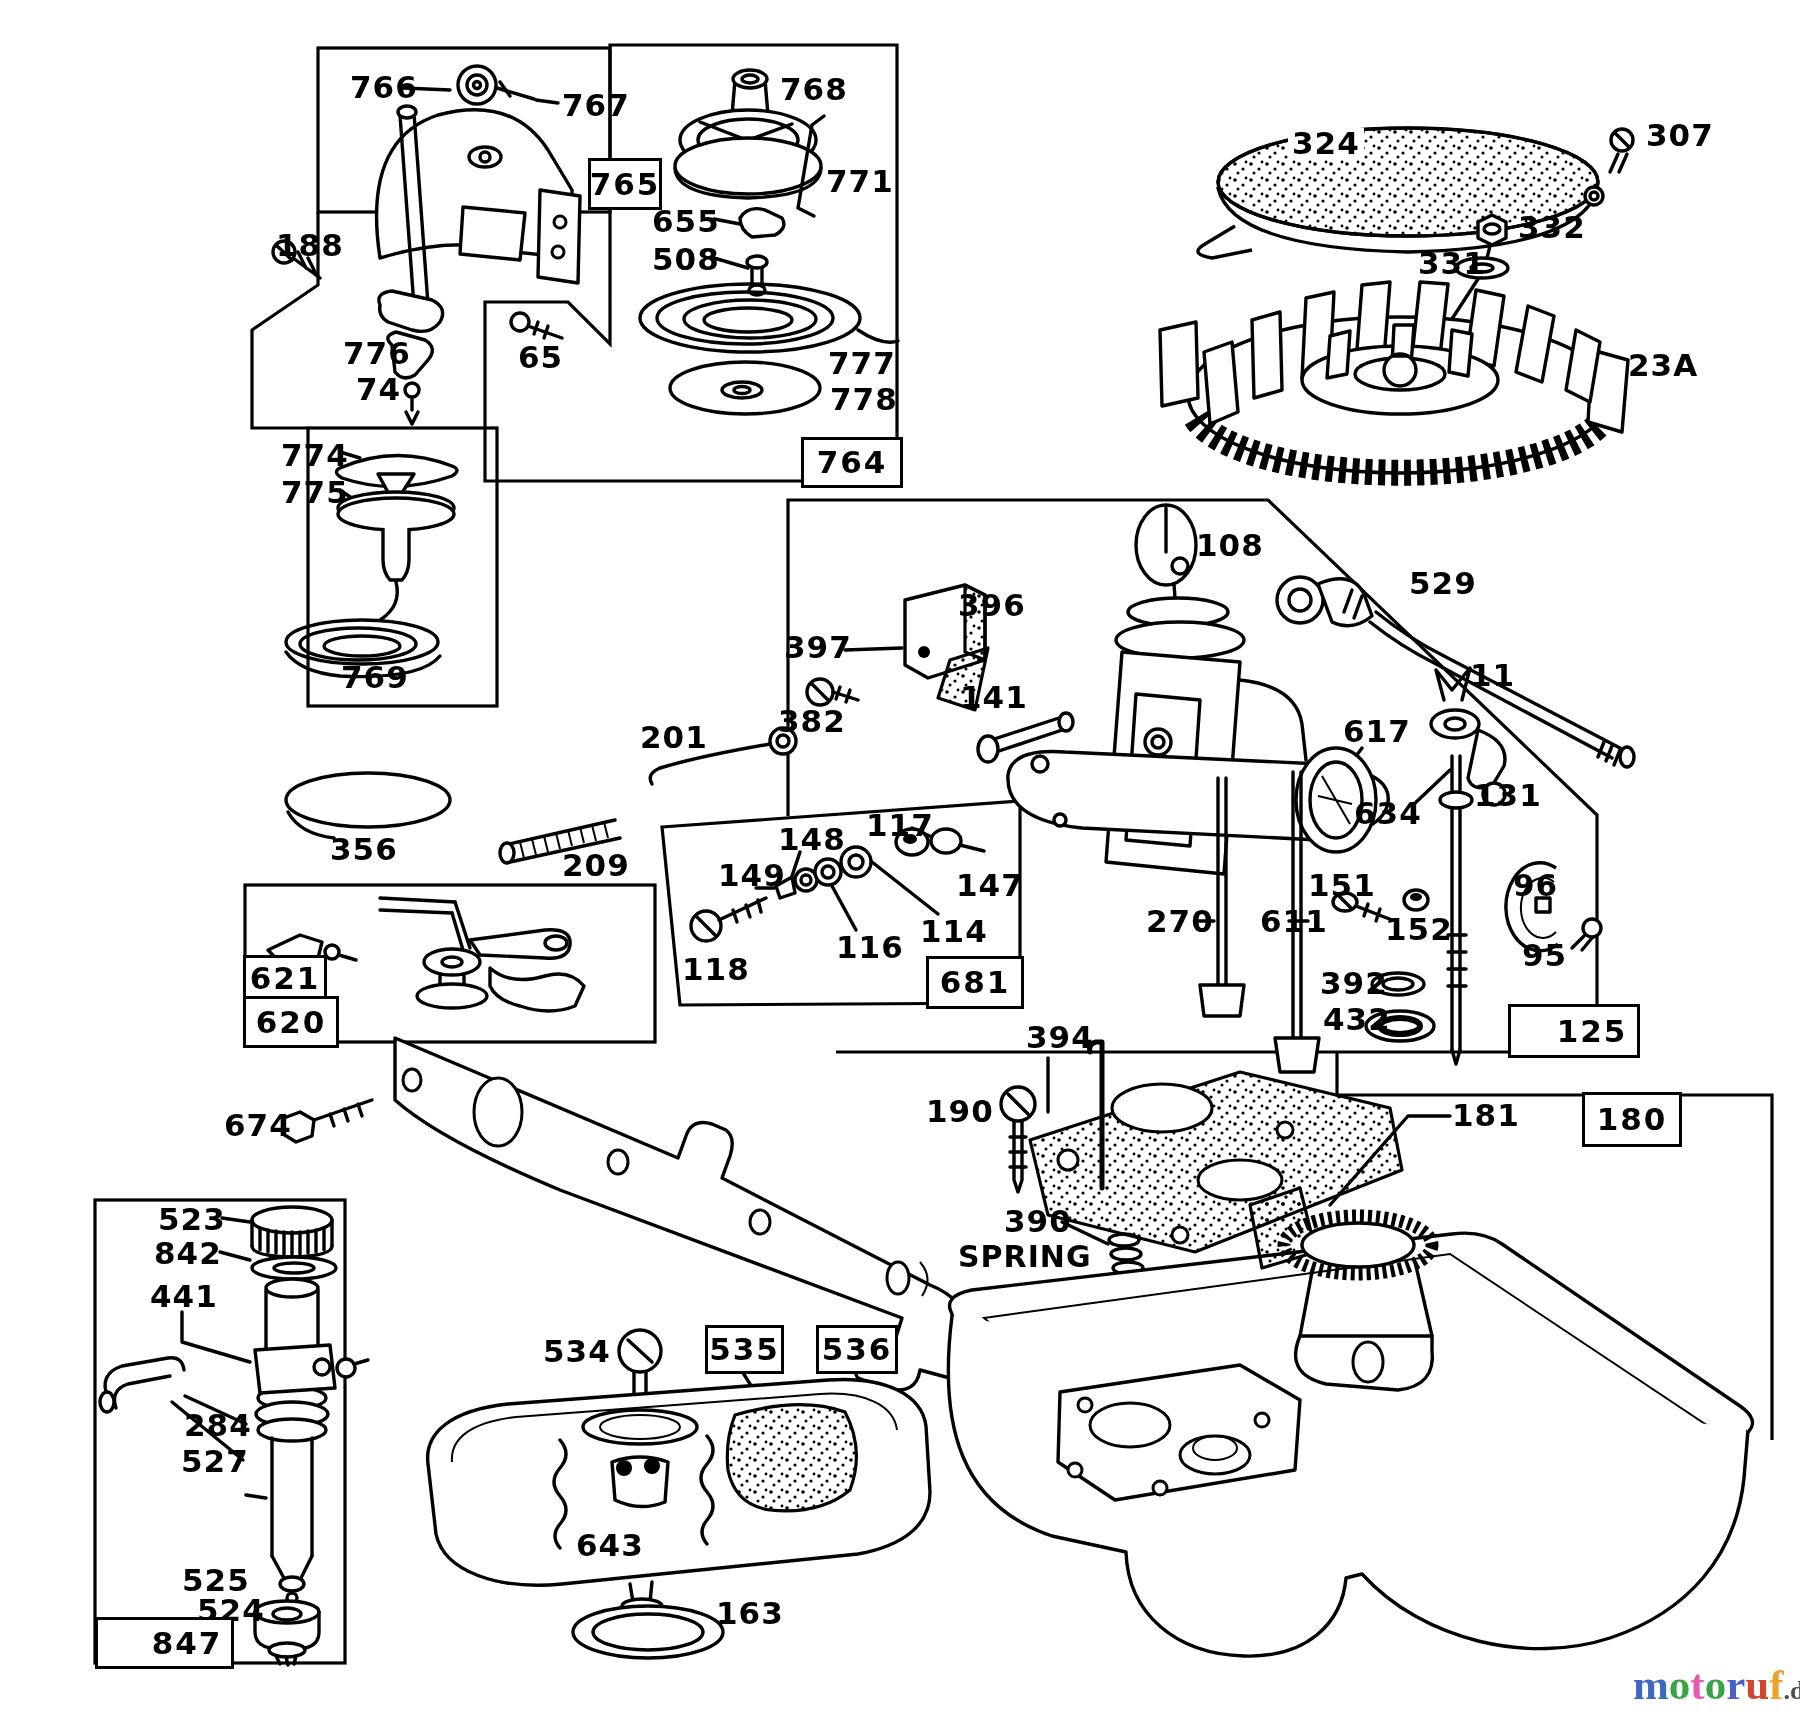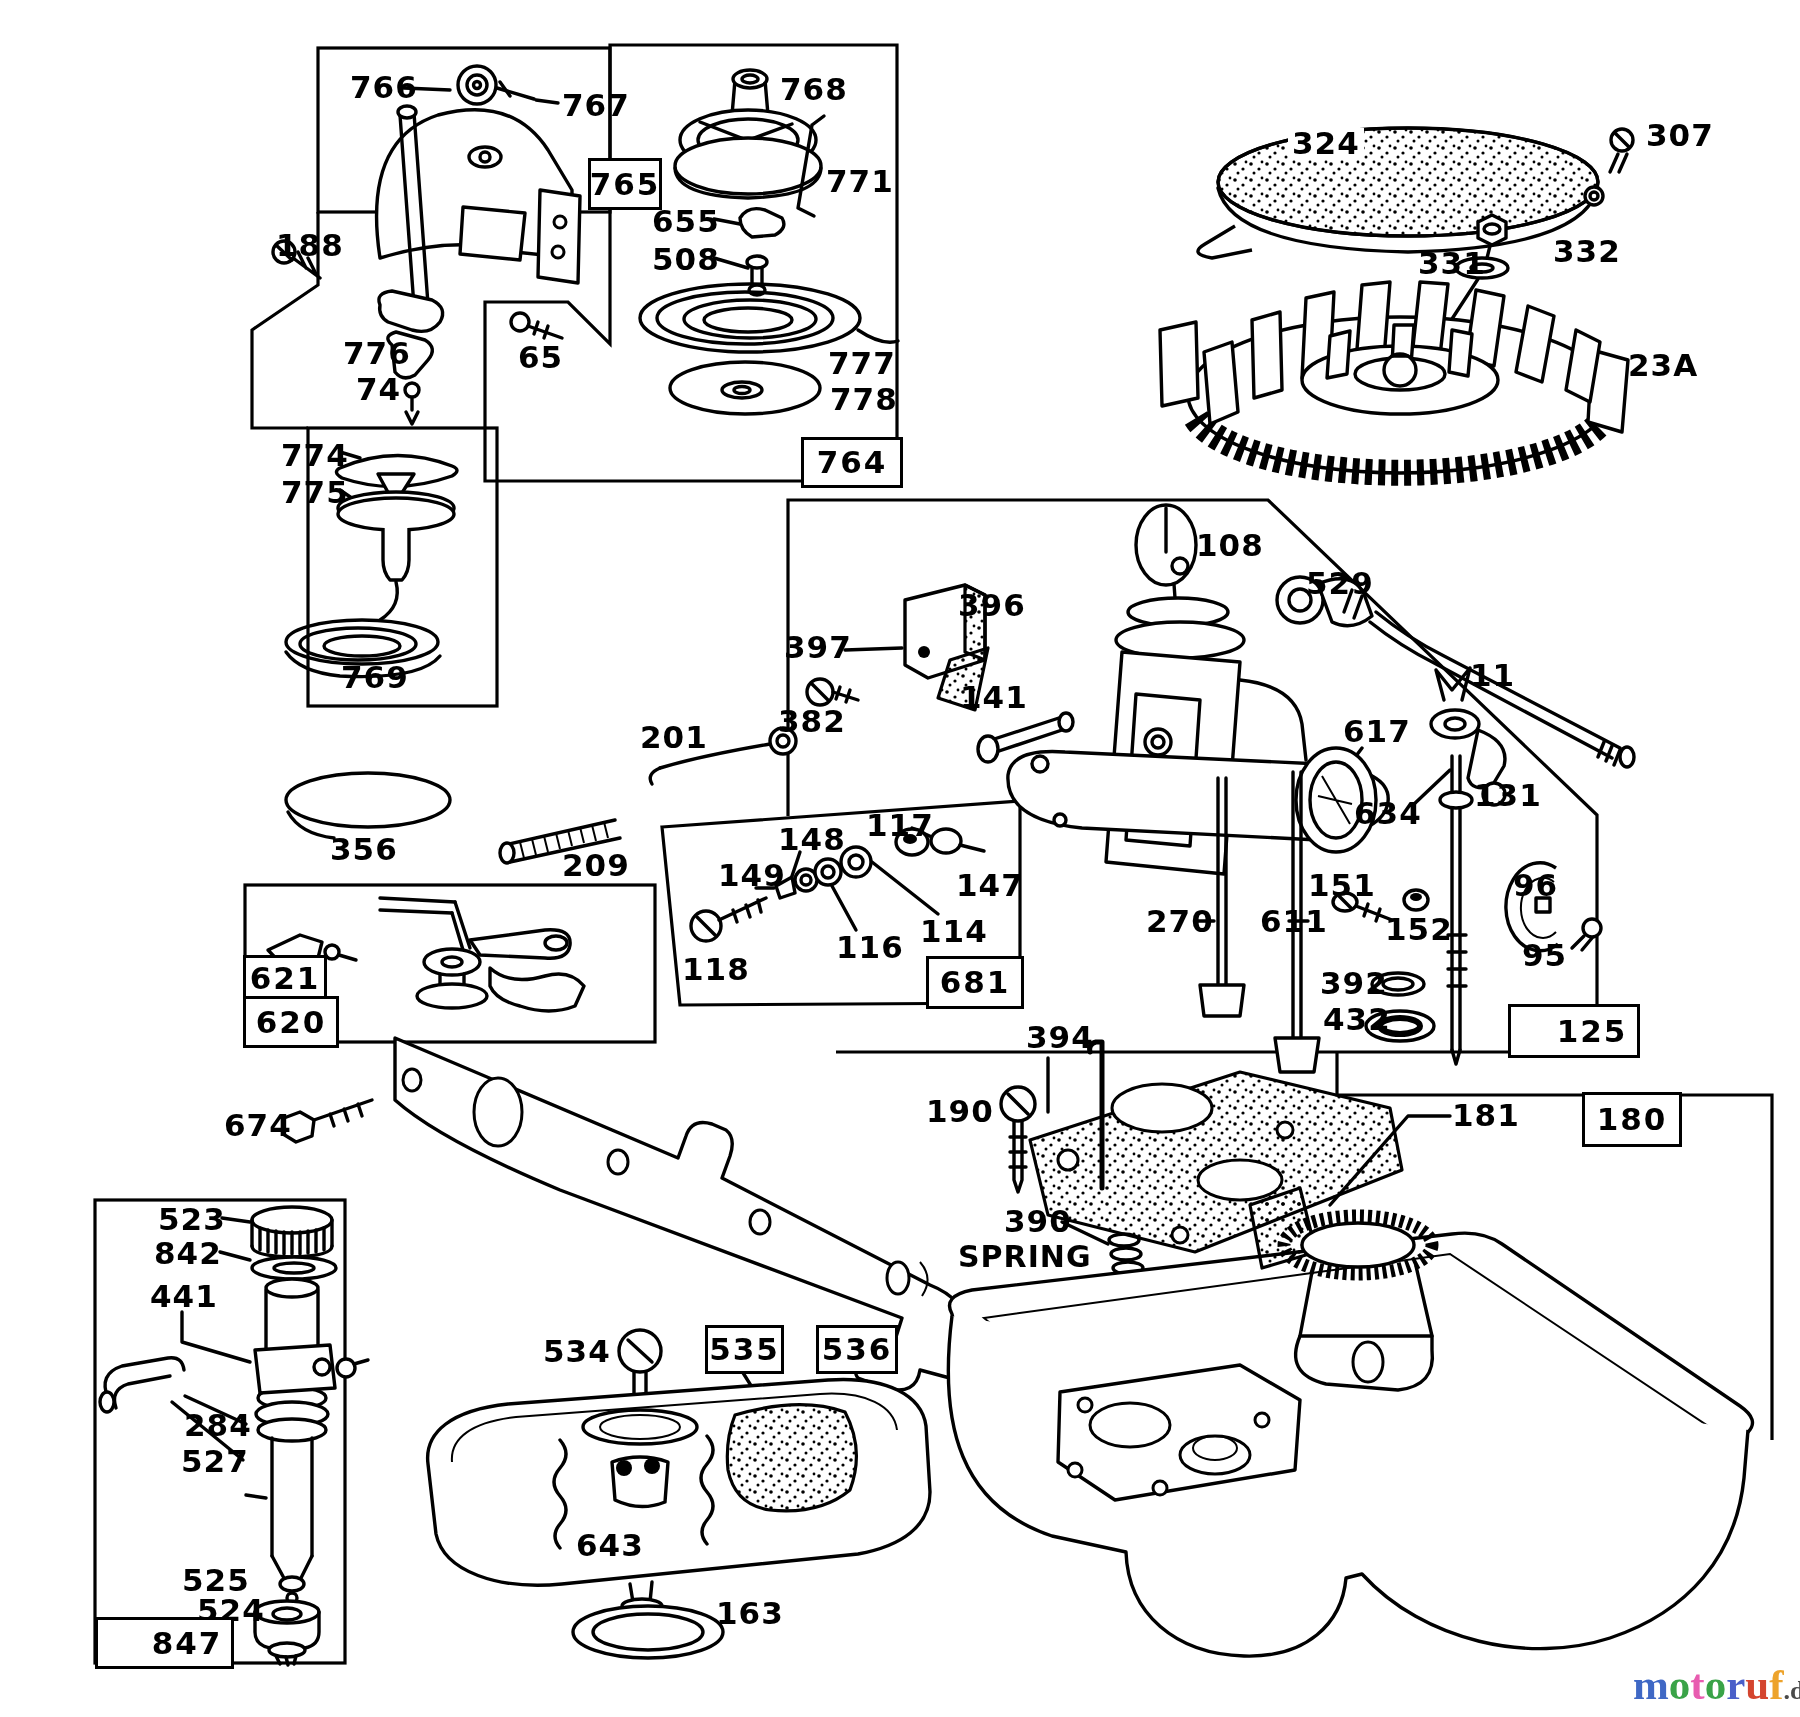--- a/index.html
+++ b/index.html
@@ -405,25 +405,25 @@
       <div class="callout boxed" style="left: 801px; top: 437px; width: 96px; height: 45px;">764</div>
       <div class="callout" style="left: 276px; top: 230px;">188</div>
       <div class="callout" style="left: 343px; top: 338px;">776</div>
       <div class="callout" style="left: 356px; top: 374px;">74</div>
       <div class="callout" style="left: 518px; top: 342px;">65</div>
       <div class="callout" style="left: 281px; top: 440px;">774</div>
       <div class="callout" style="left: 281px; top: 477px;">775</div>
       <div class="callout" style="left: 341px; top: 662px;">769</div>
       <div class="callout bgwhite" style="left: 1288px; top: 128px;">324</div>
       <div class="callout" style="left: 1646px; top: 120px;">307</div>
-      <div class="callout" style="left: 1518px; top: 236px; margin-left: 35px;">332</div>
+      <div class="callout" style="left: 1518px; top: 212px;">332</div>
       <div class="callout" style="left: 1418px; top: 248px;">331</div>
       <div class="callout" style="left: 1628px; top: 350px;">23A</div>
       <div class="callout" style="left: 1196px; top: 530px;">108</div>
-      <div class="callout" style="left: 1306px; top: 568px;">529</div>
+      <div class="callout" style="left: 1409px; top: 568px;">529</div>
       <div class="callout" style="left: 1470px; top: 660px;">11</div>
       <div class="callout" style="left: 958px; top: 590px;">396</div>
       <div class="callout" style="left: 784px; top: 632px;">397</div>
       <div class="callout" style="left: 778px; top: 706px;">382</div>
       <div class="callout" style="left: 960px; top: 682px;">141</div>
       <div class="callout" style="left: 640px; top: 722px;">201</div>
       <div class="callout" style="left: 1343px; top: 716px;">617</div>
       <div class="callout" style="left: 562px; top: 850px;">209</div>
       <div class="callout" style="left: 330px; top: 834px;">356</div>
       <div class="callout" style="left: 1354px; top: 798px;">634</div>

